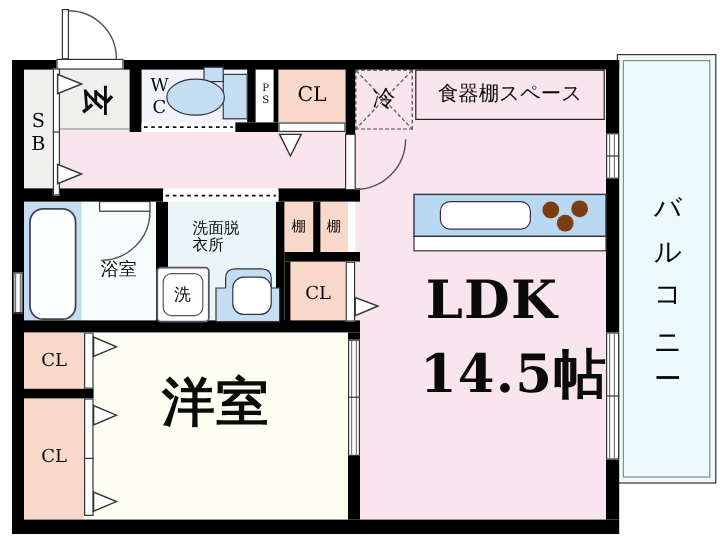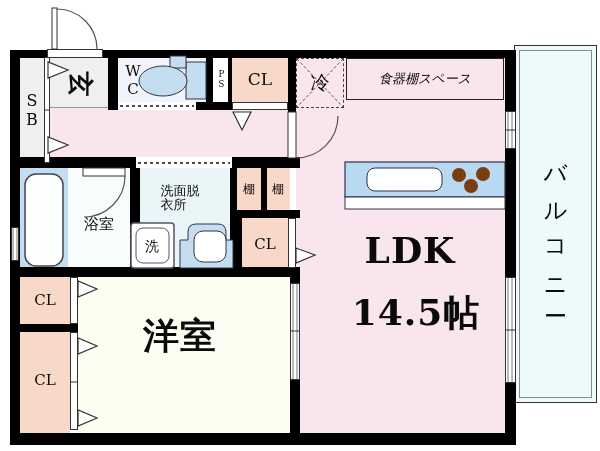--- a/index.html
+++ b/index.html
@@ -5,21 +5,21 @@
   html,body{margin:0;padding:0;background:#ffffff;}
   .plan{position:relative;width:600px;height:451px;background:#ffffff;overflow:hidden;
         font-family:"DejaVu Serif","Liberation Serif",serif;color:#0a0a0a;}
   .abs{position:absolute;}
   .room{position:absolute;}
   .wall{position:absolute;background:#000000;}
   .doorbar{position:absolute;background:#ffffff;border:1px solid #333;box-sizing:border-box;}
   .label{position:absolute;transform:translate(-50%,-50%);white-space:nowrap;line-height:1.05;text-align:center;}
   .vstack{writing-mode:vertical-rl;text-orientation:upright;}
   .balcony-text{writing-mode:vertical-rl;letter-spacing:13px;}
-  .big{font-size:36px;font-weight:bold;letter-spacing:1px;}
+  .big{font-size:44px;font-weight:bold;letter-spacing:1px;}
   svg{position:absolute;left:0;top:0;}
 </style>
 </head>
 <body>
 
 <div class="plan">
 
   <div class="room" style="left:296px;top:58px;width:209px;height:375px;background:#F9E5EE;"></div>
   <div class="room" style="left:50px;top:108px;width:246px;height:49px;background:#F9E5EE;"></div>
   <div class="room" style="left:48px;top:57px;width:60px;height:51px;background:#EFEFED;border-bottom:1px solid #999;box-sizing:border-box;"></div>
@@ -158,30 +158,30 @@
       <line x1="70" y1="382" x2="78" y2="382" stroke="#333"></line>
     </g>
   </svg>
 
   <div class="label vstack" style="left:31px;top:110px;font-size:16px;">SB</div>
   <div class="label" style="left:80px;top:84px;font-size:25px;font-weight:bold;transform:translate(-50%,-50%) rotate(90deg);">玄</div>
   <div class="label vstack" style="left:132px;top:80px;font-size:15px;">WC</div>
   <div class="label vstack" style="left:221px;top:79px;font-size:8.5px;">PS</div>
   <div class="label" style="left:260px;top:80px;font-size:17px;">CL</div>
   <div class="label" style="left:320px;top:83px;font-size:19px;">冷</div>
-  <div class="label" style="left:425px;top:79px;font-size:13px;font-style:italic;">食器棚スペース</div>
+  <div class="label" style="left:425px;top:79px;font-size:17px;">食器棚スペース</div>
   <div class="label" style="left:99px;top:225px;font-size:15px;">浴室</div>
   <div class="label" style="left:180px;top:198px;font-size:13px;">
     <span style="display:block;">洗面脱</span>
     <span style="display:block;text-align:left;">衣所</span>
   </div>
   <div class="label" style="left:152px;top:246px;font-size:14px;">洗</div>
   <div class="label" style="left:249px;top:189px;font-size:12px;">棚</div>
   <div class="label" style="left:278px;top:189px;font-size:12px;">棚</div>
   <div class="label" style="left:265px;top:245px;font-size:15px;">CL</div>
   <div class="label" style="left:45px;top:301px;font-size:15px;">CL</div>
   <div class="label" style="left:45px;top:381px;font-size:15px;">CL</div>
   <div class="label big" style="left:180px;top:336px;">洋室</div>
   <div class="label big" style="left:410px;top:251px;">LDK</div>
-  <div class="label big" style="left:416px;top:313px;">14.5帖</div>
+  <div class="label big" style="left:428px;top:313px;">14.5帖</div>
   <div class="label balcony-text" style="left:556px;top:232px;font-size:23px;">バルコニー</div>
 
 </div>
 
 </body></html>

